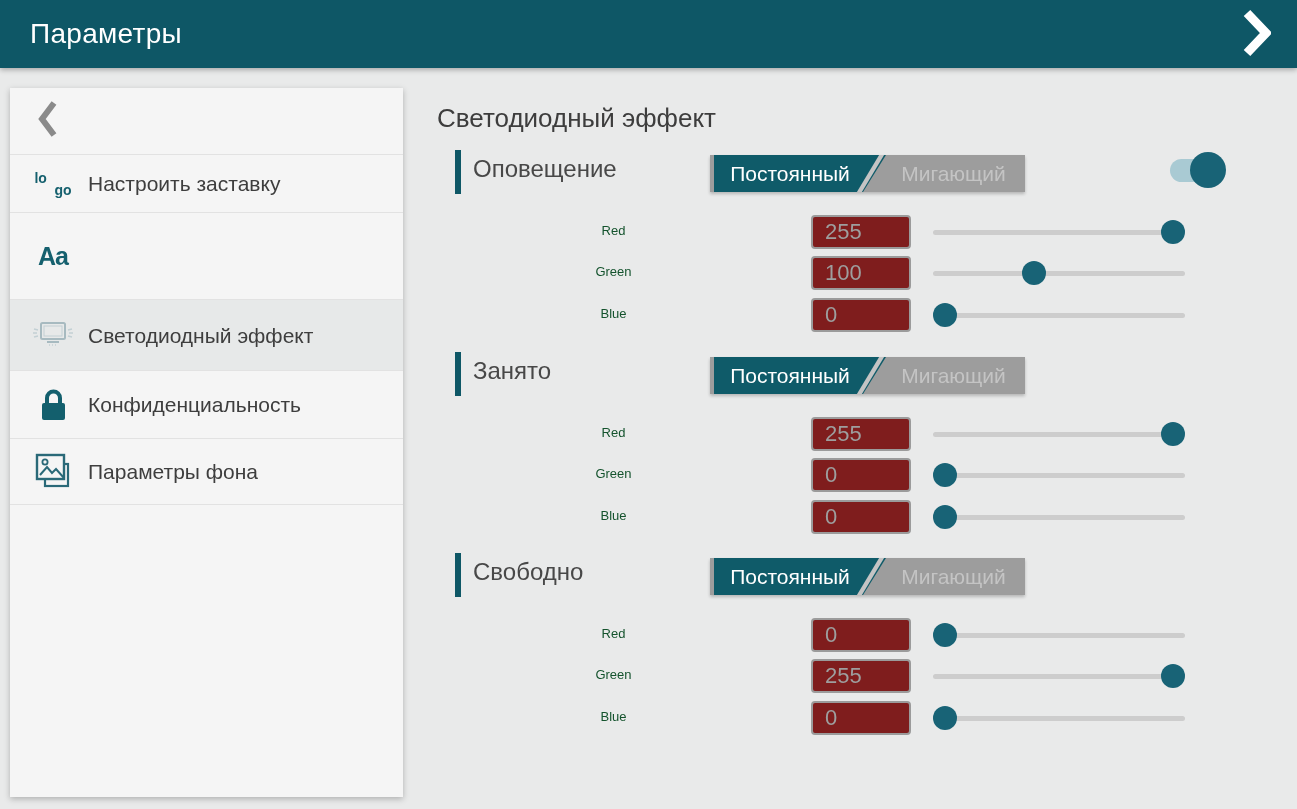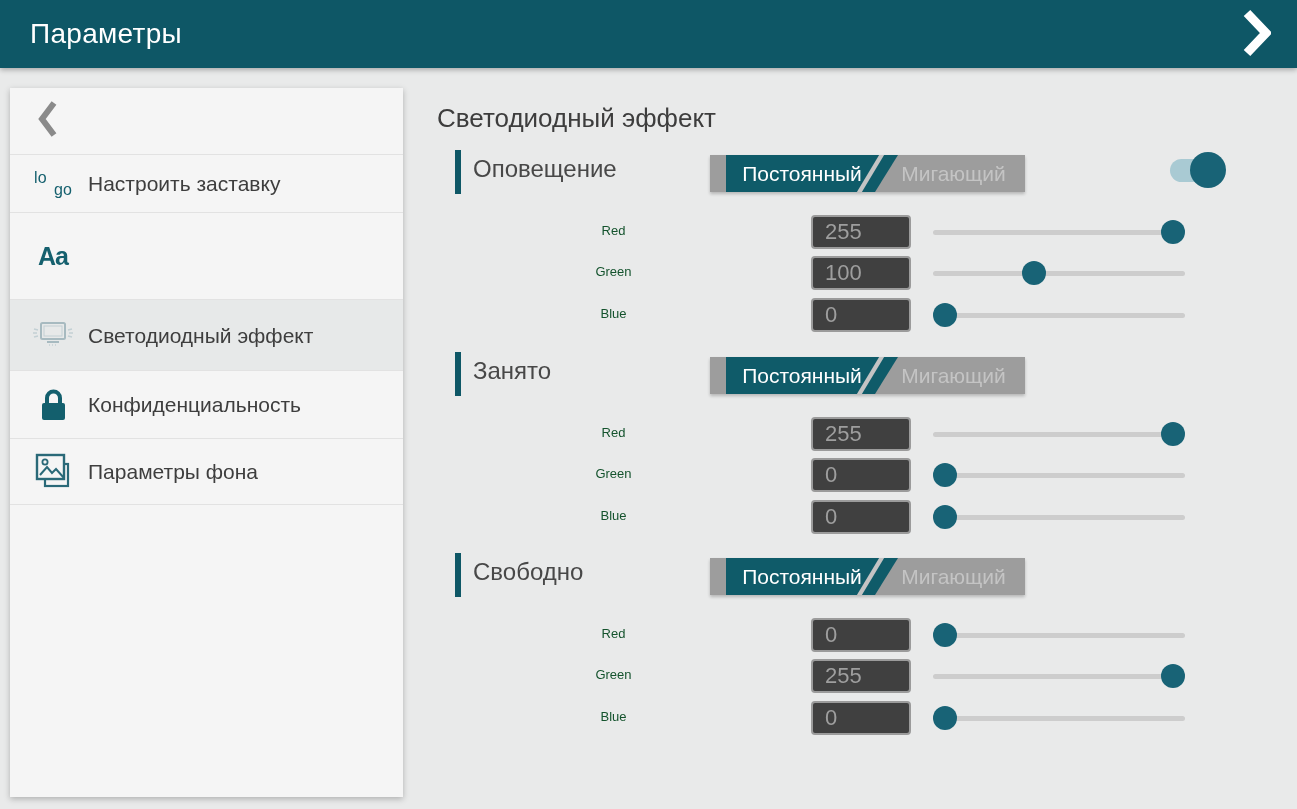--- a/index.html
+++ b/index.html
@@ -30,39 +30,39 @@
     display:flex;align-items:center;border-bottom:1px solid #e2e2e2;cursor:pointer;
   }
   .side-item.active{background:#e7e9e9;}
   .icon-cell{
     width:78px;min-width:78px;display:flex;align-items:center;justify-content:center;
     padding-left:8px;box-sizing:border-box;
   }
   .side-lbl{font-size:21px;color:#3e3e3e;line-height:27px;max-width:280px;}
   .h57{min-height:57px;} .h86{min-height:86px;gap:37px;} .h70{min-height:70px;}
   .h67{min-height:67px;} .h65{min-height:65px;}
-  .logo-ic{color:#15606e;font-weight:400;font-size:16px;line-height:12px;}
+  .logo-ic{color:#15606e;font-weight:700;font-size:14px;line-height:12px;}
   .logo-ic span{display:block;}
   .logo-ic .g2{margin-left:20px;}
   .aa-ic{color:#15606e;font-weight:700;font-size:25px;letter-spacing:-1px;}
   
   .main{position:absolute;left:437px;top:88px;width:860px;height:721px;}
   .main-title{font-size:26px;color:#3d3d3d;font-weight:400;margin:15px 0 0 0;}
   .section{position:absolute;left:0;right:0;height:200px;}
   .sec-1{top:62px;} .sec-2{top:264px;} .sec-3{top:465px;}
   .sec-head{position:relative;height:44px;}
   .accent{position:absolute;left:18px;top:0;width:6px;height:44px;background:#0e5766;}
   .sec-label{position:absolute;left:36px;top:5px;font-size:24px;color:#484848;}
   
   .seg{
     position:absolute;left:273px;top:5px;width:315px;height:37px;background:#9d9d9d;
     box-shadow:0 2px 3px rgba(0,0,0,.22);cursor:pointer;
   }
   .seg-solid{
-    position:absolute;left:16px;top:0;bottom:0;width:172px;background:#0f5b69;
+    position:absolute;left:4px;top:0;bottom:0;width:172px;background:#0f5b69;
     clip-path:polygon(0 0,100% 0,calc(100% - 23px) 100%,0 100%);
     color:#ffffff;font-size:21px;display:flex;align-items:center;justify-content:center;
     padding-right:26px;box-sizing:border-box;z-index:1;border:none;cursor:pointer;
     font-family:"Liberation Sans",sans-serif;
   }
   .seg-stripe{position:absolute;left:158px;top:0;bottom:0;width:5px;background:#c4c4c4;
     transform:skewX(-31deg);z-index:2;}
   .seg-blink{
     position:absolute;left:172px;right:0;top:0;bottom:0;background:transparent;border:none;
     color:#c4c4c4;font-size:21px;display:flex;align-items:center;justify-content:center;
@@ -72,21 +72,21 @@
   .toggle{position:absolute;left:733px;top:2px;width:56px;height:36px;cursor:pointer;}
   .toggle .t-track{position:absolute;left:0;top:7px;width:47px;height:23px;border-radius:12px;background:#a9cad3;}
   .toggle .t-thumb{position:absolute;right:0;top:0;width:36px;height:36px;border-radius:50%;background:#186376;}
   
   .rows{position:absolute;left:0;right:0;top:65px;}
   .row{position:absolute;left:0;right:0;height:34px;}
   .row-0{top:0;} .row-1{top:41px;} .row-2{top:83px;}
   .ch-label{position:absolute;left:0;width:353px;top:8px;text-align:center;font-size:13px;color:#14532d;}
   .ch-input{
     position:absolute;left:374px;top:0;width:100px;height:34px;box-sizing:border-box;
-    border:2px solid #9b9b9b;border-radius:4px;background:#404040;font-size:22px;
+    border:2px solid #9b9b9b;border-radius:4px;background:#7f1d1d;font-size:22px;
     color:#9e9e9e;padding:0 4px 0 12px;font-family:"Liberation Sans",sans-serif;outline:none;
   }
   .slider{position:absolute;left:496px;top:0;width:252px;height:34px;cursor:pointer;}
   .s-track{position:absolute;left:0;right:0;top:15px;height:5px;background:#cdcdcd;border-radius:3px;}
   .s-thumb{
     position:absolute;top:5px;width:24px;height:24px;border-radius:50%;background:#186376;
     left:calc(var(--p,0) * (100% - 24px));
   }
 </style>
 </head>

